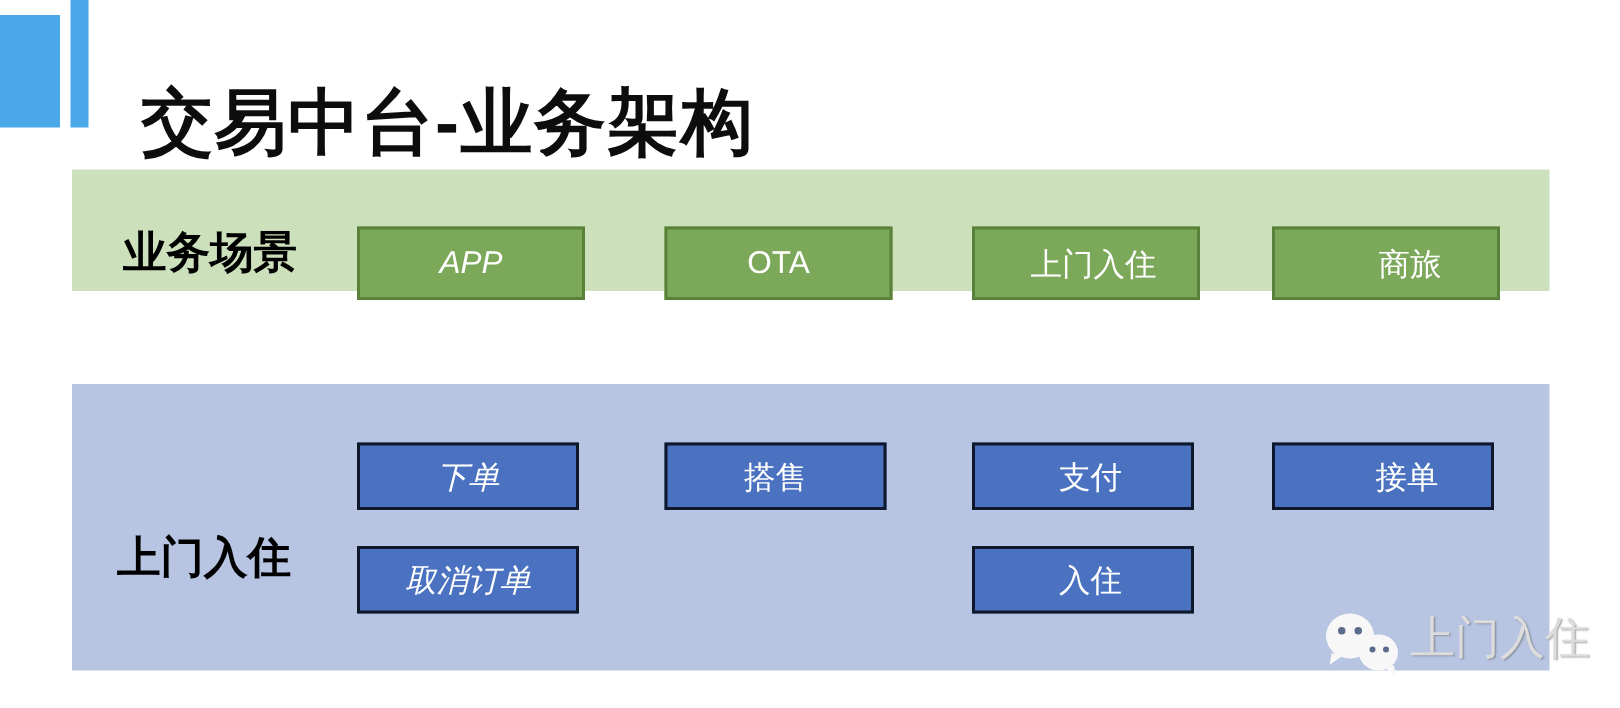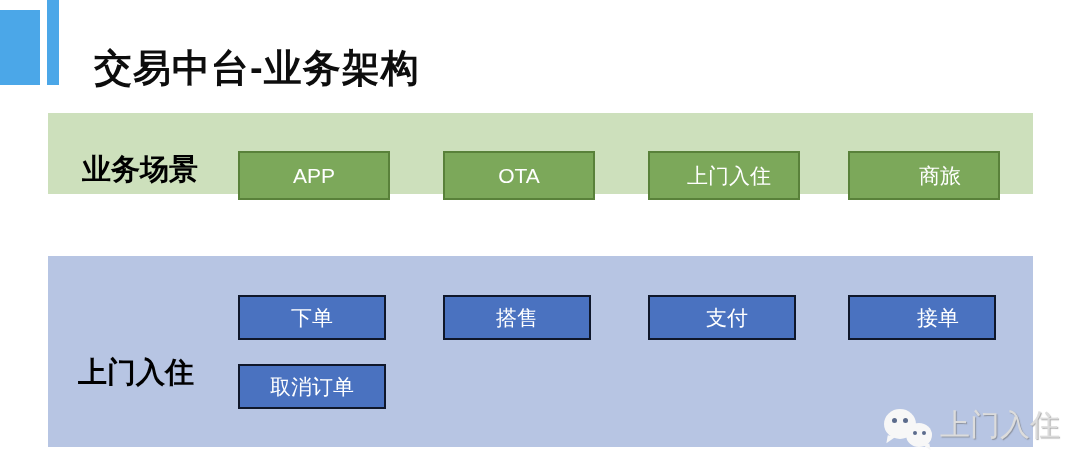--- a/index.html
+++ b/index.html
@@ -11,21 +11,21 @@
   
   .accent-bar-wide{
     position:absolute;left:0;top:10px;width:40px;height:75px;background:#4BA7E8;
   }
   .accent-bar-narrow{
     position:absolute;left:47px;top:0;width:12px;height:85px;background:#4BA7E8;
   }
   
   .slide-title{
     position:absolute;left:94px;top:18px;
-    font-size:38px;font-weight:700;color:#0d0d0d;letter-spacing:1px;
+    font-size:48px;font-weight:700;color:#0d0d0d;letter-spacing:1px;
     white-space:nowrap;
   }
   
   .band{position:absolute;left:48px;width:985px;}
   .band-scenario{top:113px;height:81px;background:#CDE0BC;}
   .band-platform{top:256px;height:191px;background:#B7C5E3;}
   .band-label{
     position:absolute;font-size:29px;font-weight:700;color:#000;
     white-space:nowrap;line-height:32px;
   }
@@ -37,21 +37,21 @@
     color:#ffffff;font-size:21px;white-space:nowrap;box-sizing:border-box;
   }
   .shape-btn.green{
     background:#7CA85A;border:2px solid #59813A;width:152px;height:49px;top:38px;
   }
   .shape-btn.blue{
     background:#4A72C0;border:2px solid #0f172a;width:148px;height:45px;
   }
   .row1{top:39px;}
   .row2{top:108px;text-align:center;}
-  .col0{left:190px;}
+  .col0{left:190px;font-style:italic;}
   .col1{left:395px;}
   .col2{left:600px;padding-left:10px;}
   .col3{left:800px;padding-left:32px;}
   
   .watermark{
     position:absolute;left:882px;top:401px;display:flex;align-items:center;
   }
   .wm-icon{position:relative;width:54px;height:48px;flex:0 0 auto;}
   .bub{position:absolute;background:#f7f7f7;border-radius:50%;}
   .bub.big{left:2px;top:8px;width:32px;height:30px;}
@@ -97,20 +97,21 @@
   <div class="shape-btn green col3">商旅</div>
 </div>
 
 <div class="band band-platform">
   <div class="band-label">上门入住</div>
   <div class="shape-btn blue row1 col0">下单</div>
   <div class="shape-btn blue row1 col1">搭售</div>
   <div class="shape-btn blue row1 col2">支付</div>
   <div class="shape-btn blue row1 col3">接单</div>
   <div class="shape-btn blue row2 col0">取消订单</div>
+  <div class="shape-btn blue row2 col2">入住</div>
 </div>
 
 <div class="watermark">
   <div class="wm-icon">
     <div class="bub big">
       <span class="eye e1"></span>
         <span class="eye e2"></span>
         <span class="tail"></span>
     </div>
     <div class="bub small">

